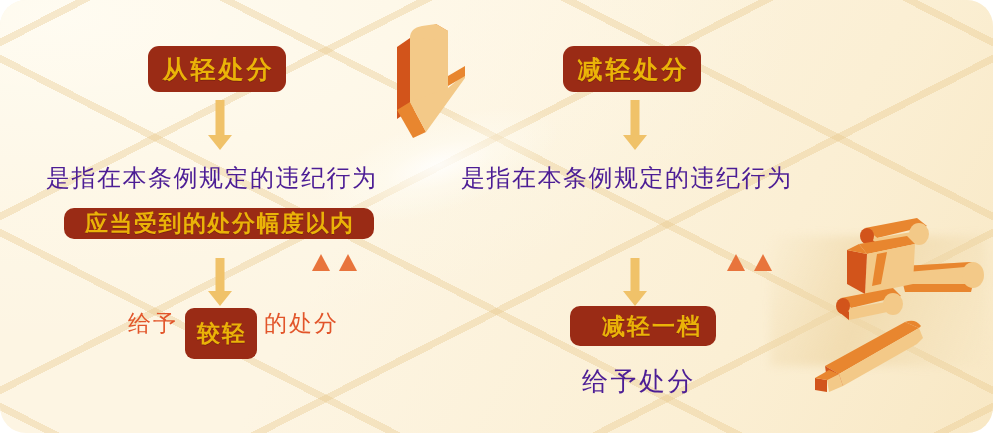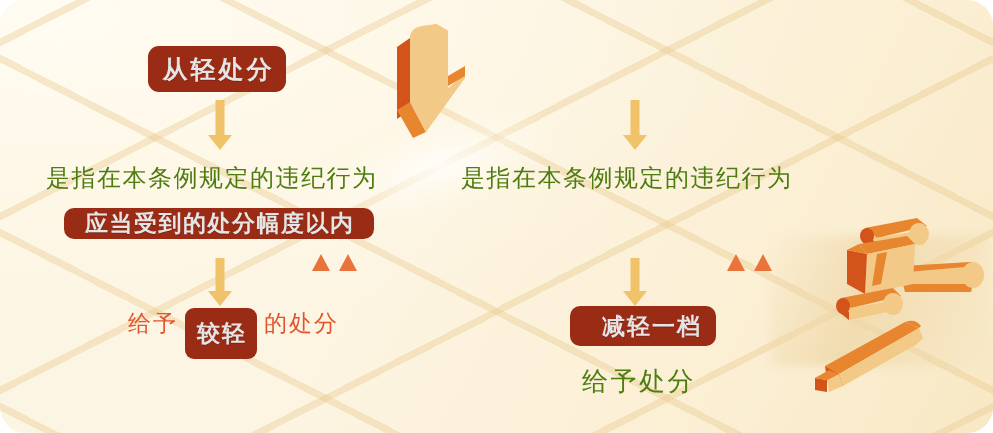--- a/index.html
+++ b/index.html
@@ -76,21 +76,21 @@
 
   .layer { position: absolute; inset: 0; }
 
   
   .badge {
     position: absolute;
     display: flex;
     align-items: center;
     justify-content: center;
     background: #9a2b15;
-    color: #e5e5e5;
+    color: #eab308;
     border-radius: 12px;
     font-weight: bold;
     letter-spacing: 3px;
     text-indent: 3px;
     white-space: nowrap;
     font-family: "Liberation Serif", "DejaVu Serif", serif;
     text-shadow: 0 1px 0 rgba(0,0,0,0.18);
   }
   .badge-title {
     width: 138px;
@@ -121,21 +121,21 @@
     border-radius: 9px;
     font-size: 23px;
     letter-spacing: 2px;
     text-indent: 2px;
     vertical-align: middle;
   }
 
   
   .redline {
     position: absolute;
-    color: #4d7c0f;
+    color: #4c1d95;
     font-size: 24px;
     letter-spacing: 1.5px;
     white-space: nowrap;
     font-family: "Liberation Serif", "DejaVu Serif", serif;
   }
   .redline-sm {
     font-size: 26px;
     letter-spacing: 2.5px;
   }
   .redline-mixed {
@@ -215,20 +215,21 @@
       <div class="stem" style="height:34px;"></div>
       <div class="head"></div>
     </div>
 
     <div class="redline-mixed" style="left:128px; top:308px;">
       <span>给予</span>
       <span class="badge badge-inline">较轻</span>
       <span>的处分</span>
     </div>
 
+    <div class="badge badge-title" style="left:563px; top:46px;">减轻处分</div>
 
     <div class="flat-arrow" style="left:615px; top:100px; width:40px; height:50px;">
       <div class="stem" style="height:36px;"></div>
       <div class="head"></div>
     </div>
 
     <div class="redline" style="left:461px; top:162px;">是指在本条例规定的违纪行为</div>
 
 
     <div class="tri-pair" style="left:727px; top:254px;">

